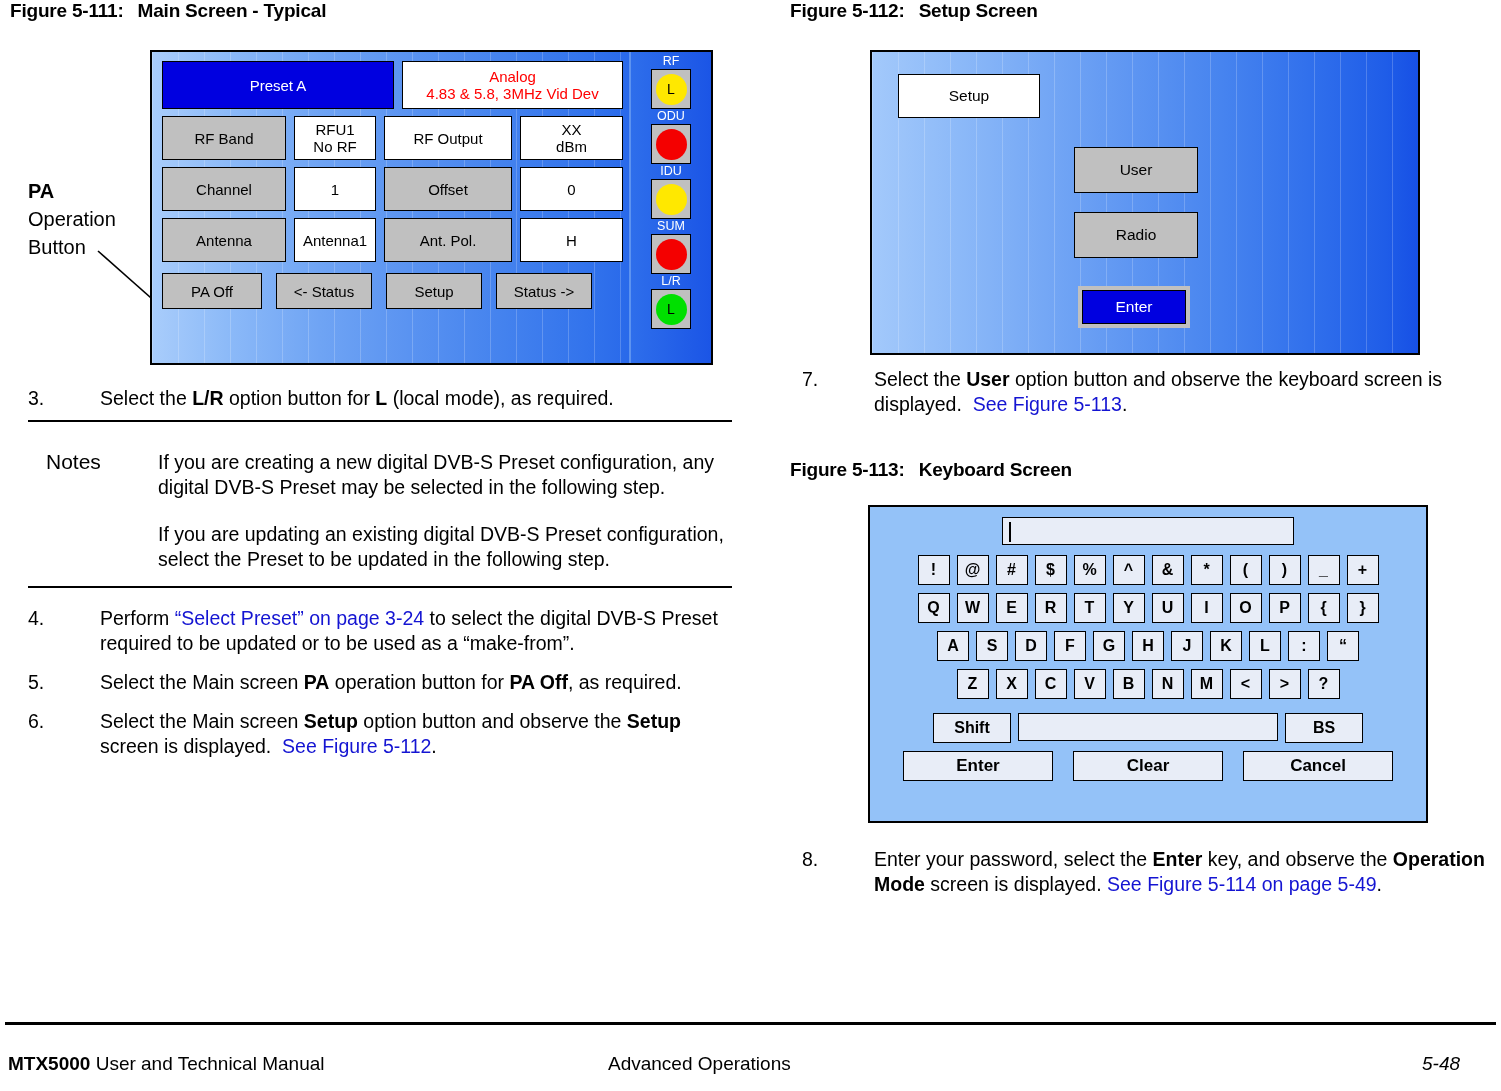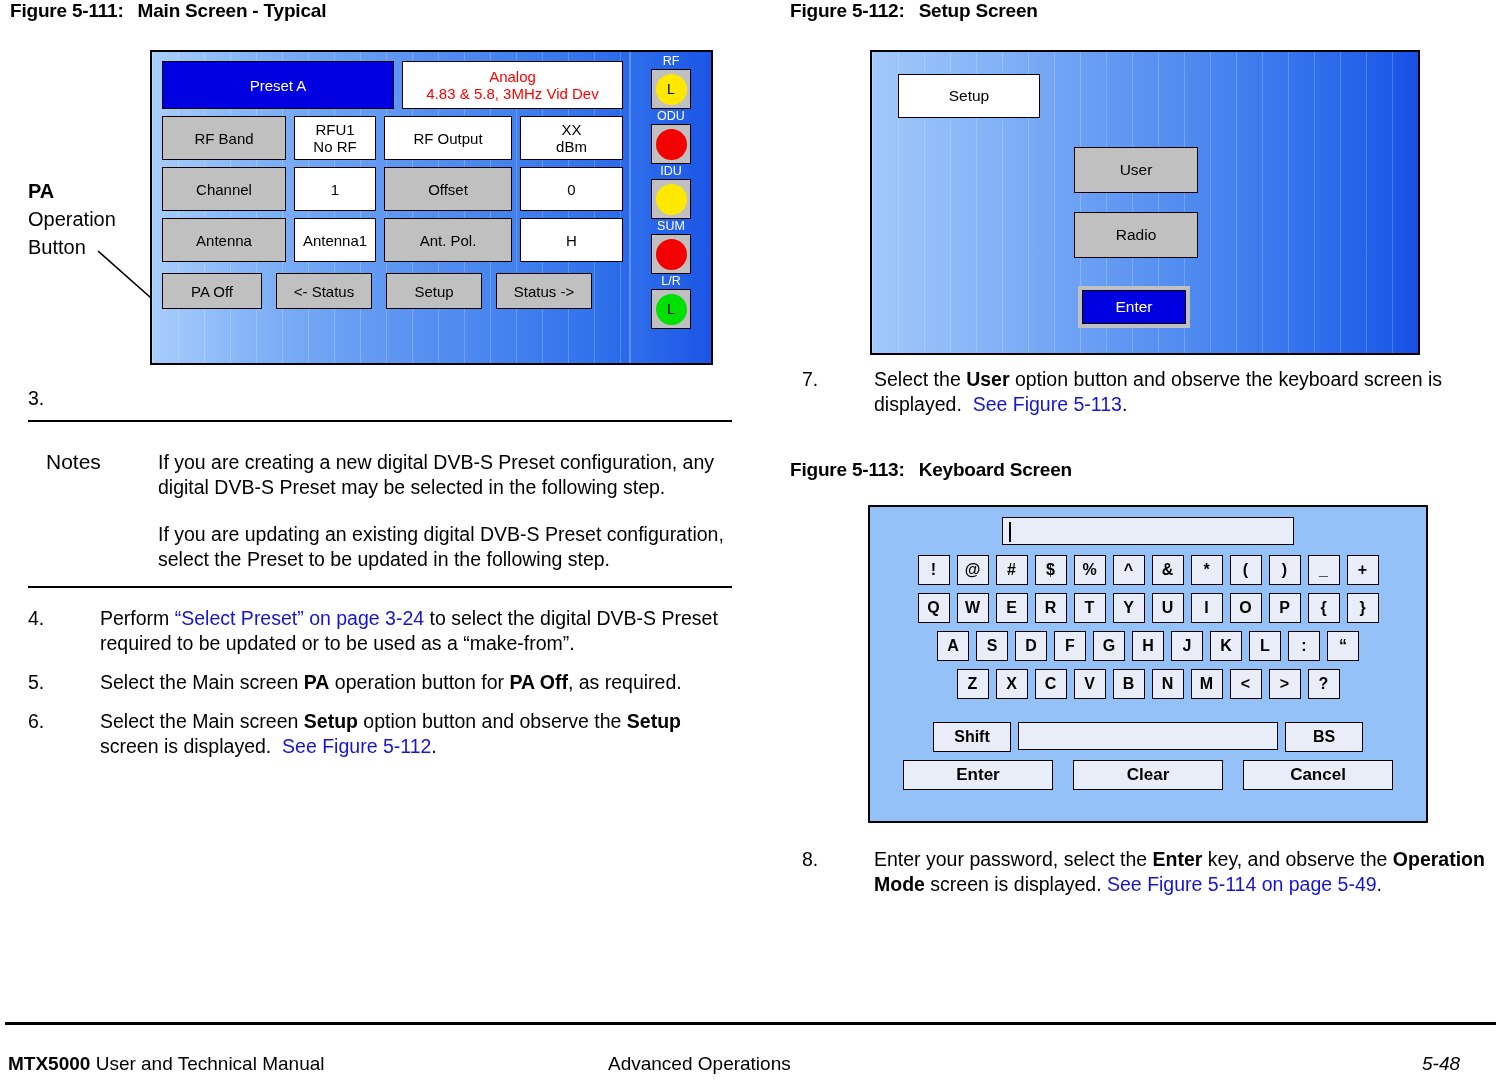--- a/index.html
+++ b/index.html
@@ -159,21 +159,21 @@
     position:absolute; left:6px; top:4px; width:2px; height:20px; background:#000;
   }
   .kbd-row { display:flex; justify-content:center; gap:7px; margin-bottom:8px; }
   .key {
     width:32px; height:30px;
     background:#e8edf7; border:1.6px solid #000;
     display:flex; align-items:center; justify-content:center;
     font-size:16px; font-weight:bold;
   }
   .key.sym { font-weight:bold; }
-  .kbd-row.r-shift { margin-top:23px; }
+  .kbd-row.r-shift { margin-top:14px; }
   .key.shift { width:78px; height:30px; font-size:16px; }
   .key.space { width:260px; height:28px; }
   .key.bs { width:78px; height:30px; font-size:16px; }
   .kbd-row.r-act { gap:20px; margin-top:6px; }
   .key.act { width:150px; height:30px; font-size:17px; }
 
   
   .footer-rule {
     position:absolute; left:5px; top:1022px; width:1491px; height:2.5px; background:#000;
   }
@@ -280,20 +280,21 @@
             <div class="lamp" style="background:#00e000">L</div>
           </div>
         </div>
 
       </div>
     </div>
 
     <div style="padding:34px 18px 0 18px;">
       <div class="step">
         <div class="step-num">3.</div>
+        <div class="step-body">Select the <b>L/R</b> option button for <b>L</b> (local mode), as required.</div>
       </div>
 
       <div class="notes">
         <div class="notes-label">Notes</div>
         <div class="notes-body">
           <p>If you are creating a new digital DVB-S Preset configuration, any digital DVB-S Preset may be selected in the following step.</p>
           <p>If you are updating an existing digital DVB-S Preset configuration, select the Preset to be updated in the following step.</p>
         </div>
       </div>
 

